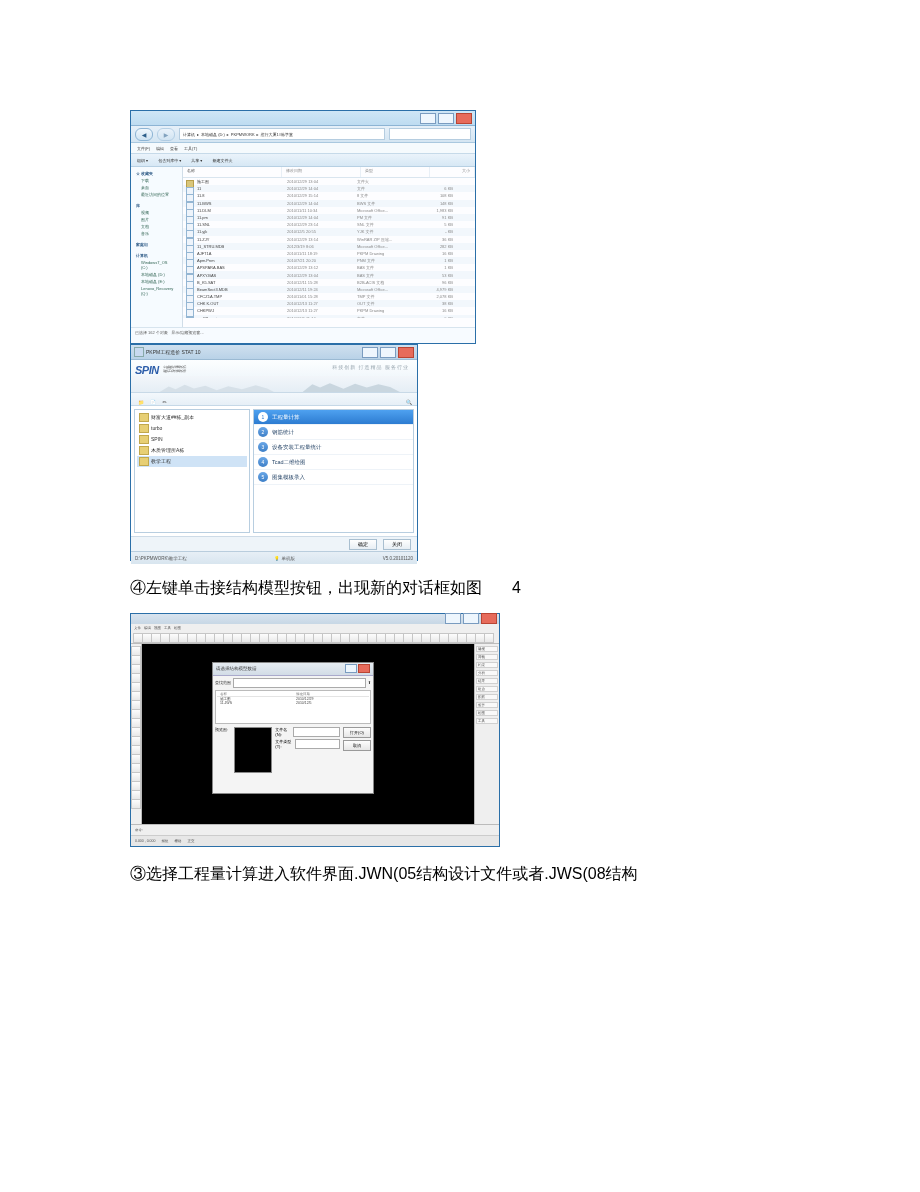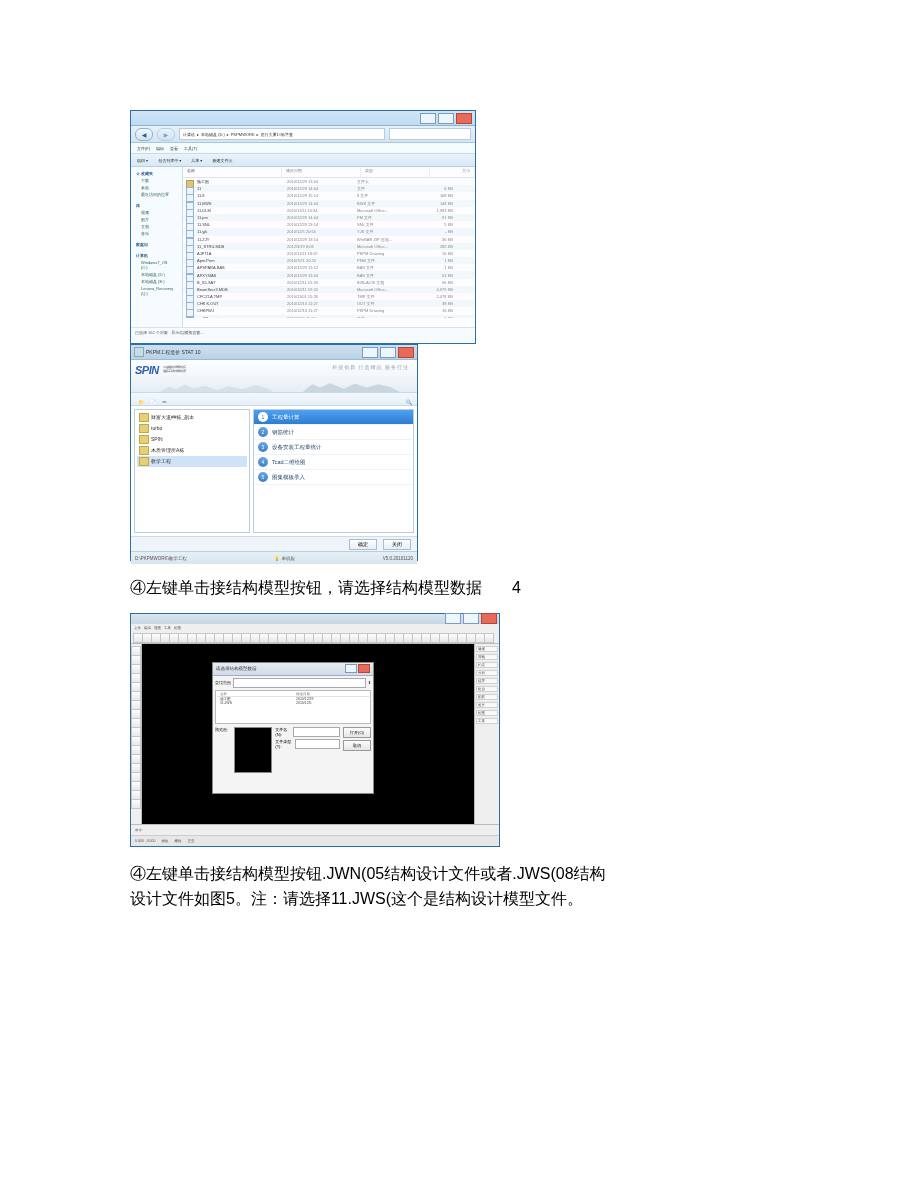--- a/index.html
+++ b/index.html
@@ -355,21 +355,21 @@
       <div class="btn">关闭</div>
     </div>
     <div class="status">
       <span>D:\PKPMWORK\教学工程</span>
       <span>💡 单机版</span>
       <span>V5.0.20101120</span>
     </div>
   </div>
 
   <div class="caption" style="position:relative">
-    <span>④左键单击接结构模型按钮，请选择结构模型数据</span>
+    <span>④左键单击接结构模型按钮，出现新的对话框如图</span>
     <span class="fignum">4</span>
   </div>
 
   <div class="figwrap figC">
     <div class="titlebar">
       <div class="winbtn"></div>
       <div class="winbtn"></div>
       <div class="winbtn close"></div>
     </div>
     <div class="menubar">
@@ -510,17 +510,16 @@
     <div class="cmdbar">命令:</div>
     <div class="status">
       <span>0.000 , 0.000</span>
       <span>捕捉</span>
         <span>栅格</span>
         <span>正交</span>
     </div>
   </div>
 
   <div class="caption">
-    <span>④左键单击接结构模型按钮.JWN(05结构设计文件或者.JWS(08结构</span><br>
-    <span>设计文件如图5。注：请选择11.JWS(这个是结构设计模型文件。</span>
+    <span>③选择工程量计算进入软件界面.JWN(05结构设计文件或者.JWS(08结构</span><br>
   </div>
 
 </div>
 
 </body></html>

